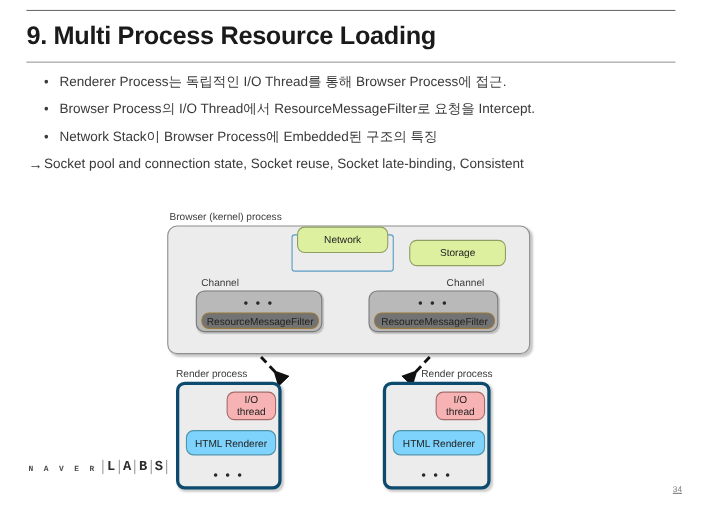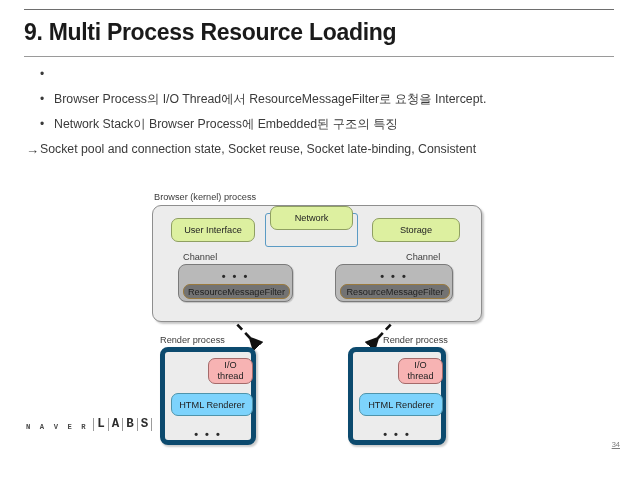--- a/index.html
+++ b/index.html
@@ -84,21 +84,21 @@
     line-height:10px;
   }
   .rmf{
     position:absolute;background:#737373;border:1px solid #9a7a3e;
     border-radius:7px;box-sizing:border-box;
     display:flex;align-items:center;justify-content:center;
     font-size:9.2px;color:#222;white-space:nowrap;
   }
 
   .render-box{
-    position:absolute;background:#ececec;border:5px solid #0c4a6e;
+    position:absolute;background:#ececec;border:3px solid #0c4a6e;
     border-radius:8px;box-sizing:border-box;
     box-shadow:1.5px 1.5px 2px rgba(0,0,0,0.20);
   }
   .io-thread{
     position:absolute;background:#f7b3b3;border:1px solid #a46a6a;
     border-radius:7px;box-sizing:border-box;
     display:flex;flex-direction:column;align-items:center;justify-content:center;
     font-size:9.2px;color:#222;line-height:11px;
   }
   .html-renderer{
@@ -138,20 +138,21 @@
   <div class="rule-top"></div>
 
   <div class="slide-title">9. Multi Process Resource Loading</div>
 
   <div class="rule-title"></div>
 
   <div class="body-text">
 
     <div class="bullet-row">
       <span class="bullet-mark">•</span>
+      <span>Renderer Process는 독립적인 I/O Thread를 통해 Browser Process에 접근.</span>
     </div>
 
     <div class="bullet-row">
       <span class="bullet-mark">•</span>
       <span>Browser Process의 I/O Thread에서  ResourceMessageFilter로 요청을 Intercept.</span>
     </div>
 
     <div class="bullet-row">
       <span class="bullet-mark">•</span>
       <span>Network Stack이 Browser Process에 Embedded된 구조의 특징</span>
@@ -187,21 +188,20 @@
       <path d="M163,55 L163,101 L185,101" stroke="#6a6a6a" stroke-width="1" fill="none" marker-end="url(#ah-solid)"></path>
 
       <path d="M100,146 L68,112" stroke="#111" stroke-width="2.6" fill="none" stroke-dasharray="7,4.5" marker-start="url(#ah-dash-s)" marker-end="url(#ah-dash-e)"></path>
       <path d="M228,146 L260,112" stroke="#111" stroke-width="2.6" fill="none" stroke-dasharray="7,4.5" marker-start="url(#ah-dash-s)" marker-end="url(#ah-dash-e)"></path>
     </svg>
 
     <div class="dg-label" style="left:4px;top:0px;">Browser (kernel) process</div>
 
     <div class="browser-box"></div>
 
-    <div class="svc" style="left:21px;top:26px;width:84px;height:24px;">User Interface</div>
 
     <div class="net-outline" style="left:115px;top:21px;width:93px;height:34px;"></div>
     <div class="svc" style="left:120px;top:14px;width:83px;height:24px;">Network</div>
 
     <div class="svc" style="left:222px;top:26px;width:88px;height:24px;">Storage</div>
 
     <div class="dg-label" style="left:33px;top:60px;">Channel</div>
     <div class="dg-label" style="left:256px;top:60px;">Channel</div>
 
     <div class="channel" style="left:28px;top:72px;width:115px;height:38px;">

